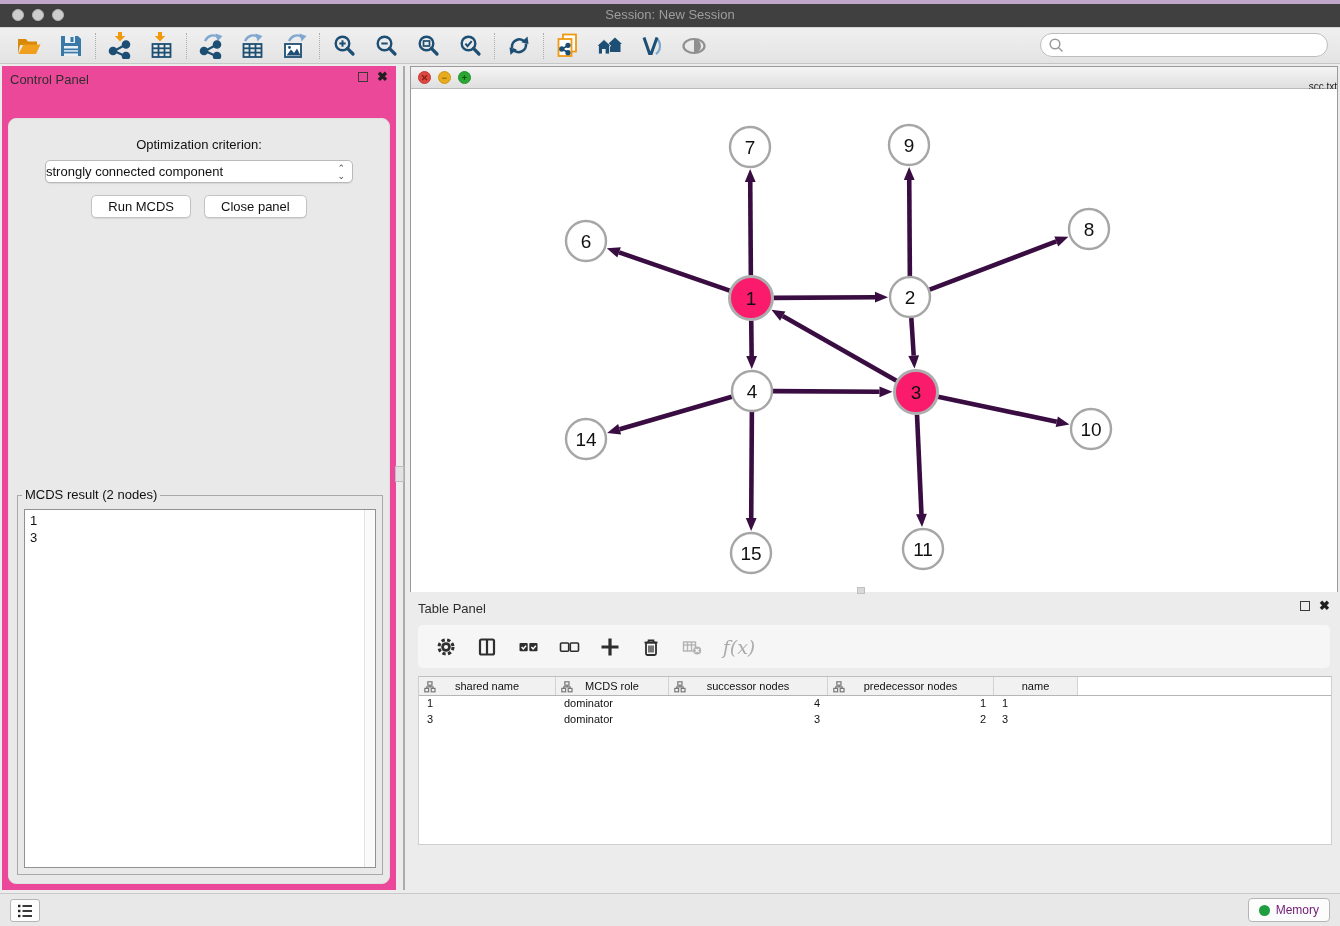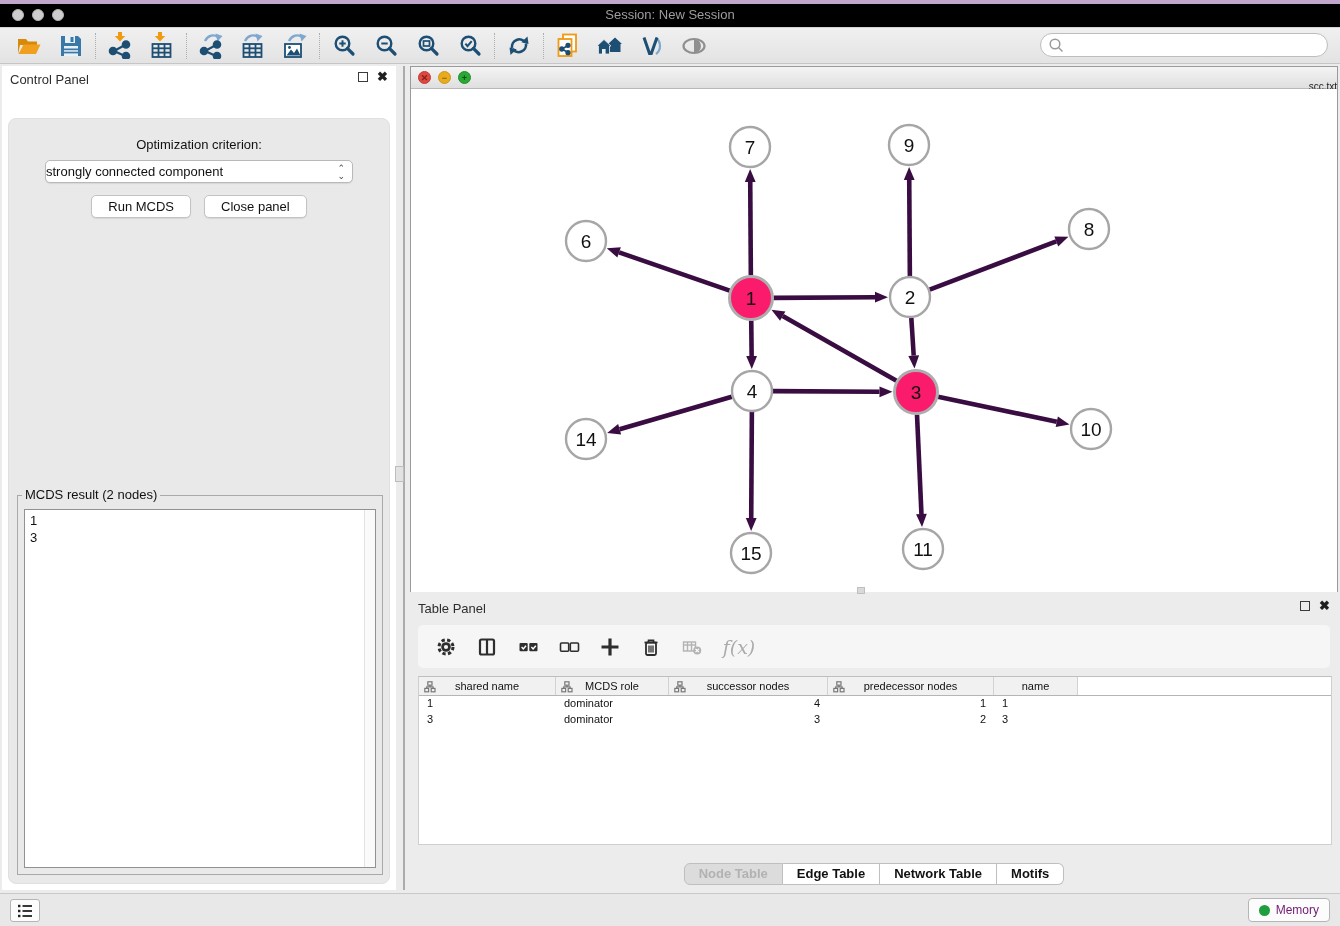--- a/index.html
+++ b/index.html
@@ -1,35 +1,35 @@
 <!DOCTYPE html>
 <html><head>
 <meta charset="utf-8">
 <style>
   * { margin:0; padding:0; box-sizing:border-box; }
   html,body { width:1340px; height:926px; }
   body { font-family:"Liberation Sans", sans-serif; background:#ECECEC; position:relative; overflow:hidden; }
   .abs { position:absolute; }
 
   
-  #titlebar { left:0; top:0; width:1340px; height:28px; background:#000000; border-bottom:1px solid #D4D4D4; }
+  #titlebar { left:0; top:0; width:1340px; height:28px; background:#404040; border-bottom:1px solid #D4D4D4; }
   #titlebar .purple-strip { position:absolute; left:0; top:0; width:100%; height:4px; background:#C2A7CD; }
   #titlebar .traffic { position:absolute; left:12px; top:9px; display:flex; gap:8px; }
   #titlebar .traffic span { width:12px; height:12px; border-radius:50%; background:#CDCDCD; border:1px solid #B3B3B3; }
   #window-title { position:absolute; left:0; right:0; top:7px; text-align:center; color:#9E9E9E; font-size:13px; }
 
   
   #toolbar { left:0; top:28px; width:1340px; height:36px; background:linear-gradient(#F0F0F0,#E3E3E3); border-bottom:1px solid #C6C6C6; display:flex; align-items:center; padding-left:8px; }
   .tbtn { width:42px; height:32px; display:flex; align-items:center; justify-content:center; }
   .tsep { width:1px; height:26px; border-left:1px dotted #ADADAD; margin:0 3px; }
   #search-box { position:absolute; right:12px; top:33px; width:288px; height:24px; background:#fff; border:1px solid #BDBDBD; border-radius:12px; display:flex; align-items:center; padding-left:7px; }
   #search-box input { border:none; outline:none; flex:1; font-size:12px; background:transparent; height:18px; }
 
   
-  #control-panel { left:2px; top:66px; width:394px; height:824px; background:#ffffff; }
+  #control-panel { left:2px; top:66px; width:394px; height:824px; background:#ec4899; }
   .panel-header { position:relative; height:26px; }
   .panel-header .ph-title { position:absolute; left:8px; top:6px; font-size:13px; color:#2E2E2E; }
   .ph-icons { position:absolute; right:8px; top:6px; display:flex; gap:9px; align-items:center; }
   .float-icon { width:10px; height:10px; border:1.6px solid #3A3A3A; display:inline-block; }
   .close-icon { font-size:13px; font-weight:bold; color:#1F1F1F; line-height:10px; }
   #cp-tabs { position:absolute; left:0; top:30px; width:100%; display:flex; justify-content:center; }
   .cp-tab { height:22px; line-height:20px; padding:0 13px; font-size:13px; background:#fff; border:1px solid #B9B9B9; border-left:none; color:#111; }
   .cp-tab:first-child { border-left:1px solid #B9B9B9; border-radius:6px 0 0 6px; }
   .cp-tab:last-child { border-radius:0 6px 6px 0; }
   .cp-tab.selected { background:#E3E3E3; color:#B9B9B9; }
@@ -479,26 +479,20 @@
         </div>
         <div class="tr">
           <div class="td" style="width: 137px; text-align: left;">3</div>
           <div class="td" style="width: 113px; text-align: left;">dominator</div>
           <div class="td" style="width: 159px; text-align: right;">3</div>
           <div class="td" style="width: 166px; text-align: right;">2</div>
           <div class="td" style="width: 84px; text-align: left;">3</div>
         </div>
       </div>
   </div>
-  <div id="tp-tabs">
-      <div class="tp-tab selected">Node Table</div>
-      <div class="tp-tab">Edge Table</div>
-      <div class="tp-tab">Network Table</div>
-      <div class="tp-tab">Motifs</div>
-    </div>
 </div>
 
 <div id="statusbar" class="abs">
   <div id="list-button">
     <svg width="20" height="20" viewBox="0 0 20 20">
       <g stroke="#222" stroke-width="1.8">
         <line x1="7.5" y1="5" x2="17" y2="5"></line>
           <line x1="7.5" y1="10" x2="17" y2="10"></line>
           <line x1="7.5" y1="15" x2="17" y2="15"></line>
       </g>

